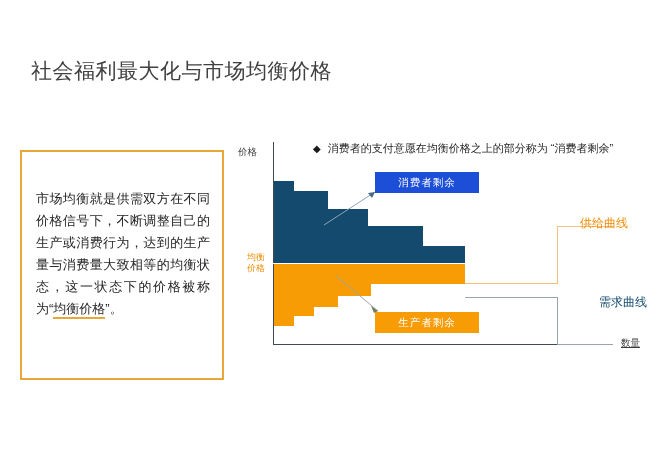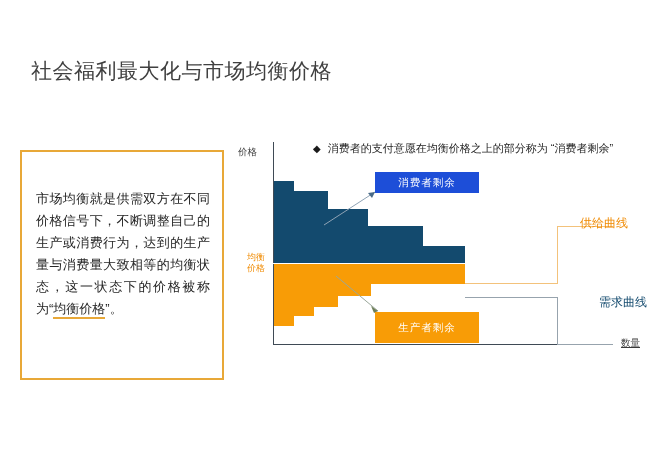--- a/index.html
+++ b/index.html
@@ -68,21 +68,21 @@
   .supply{background:#f3c27b;}
   .demand{background:#97a3ad;}
 
   
   .legend-box{
     position:absolute;font-size:10.5px;color:#ffffff;
     display:flex;align-items:center;justify-content:center;
     letter-spacing:1px;
   }
   .legend-cs{left:143px;top:36px;width:104px;height:21px;background:#1d4ed8;}
-  .legend-ps{left:143px;top:176px;width:104px;height:31px;background:#f89c06;}
+  .legend-ps{left:143px;top:176px;width:104px;height:21px;background:#f89c06;}
 
   .curve-label{position:absolute;font-size:12px;white-space:nowrap;}
   .lbl-supply{left:348px;top:79px;color:#f08a00;}
   .lbl-demand{left:343px;top:158px;color:#134a6e;margin-left:24px;}
 
   svg.pointer{position:absolute;left:0;top:0;width:420px;height:230px;overflow:visible;}
 </style>
 </head>
 <body>
 

